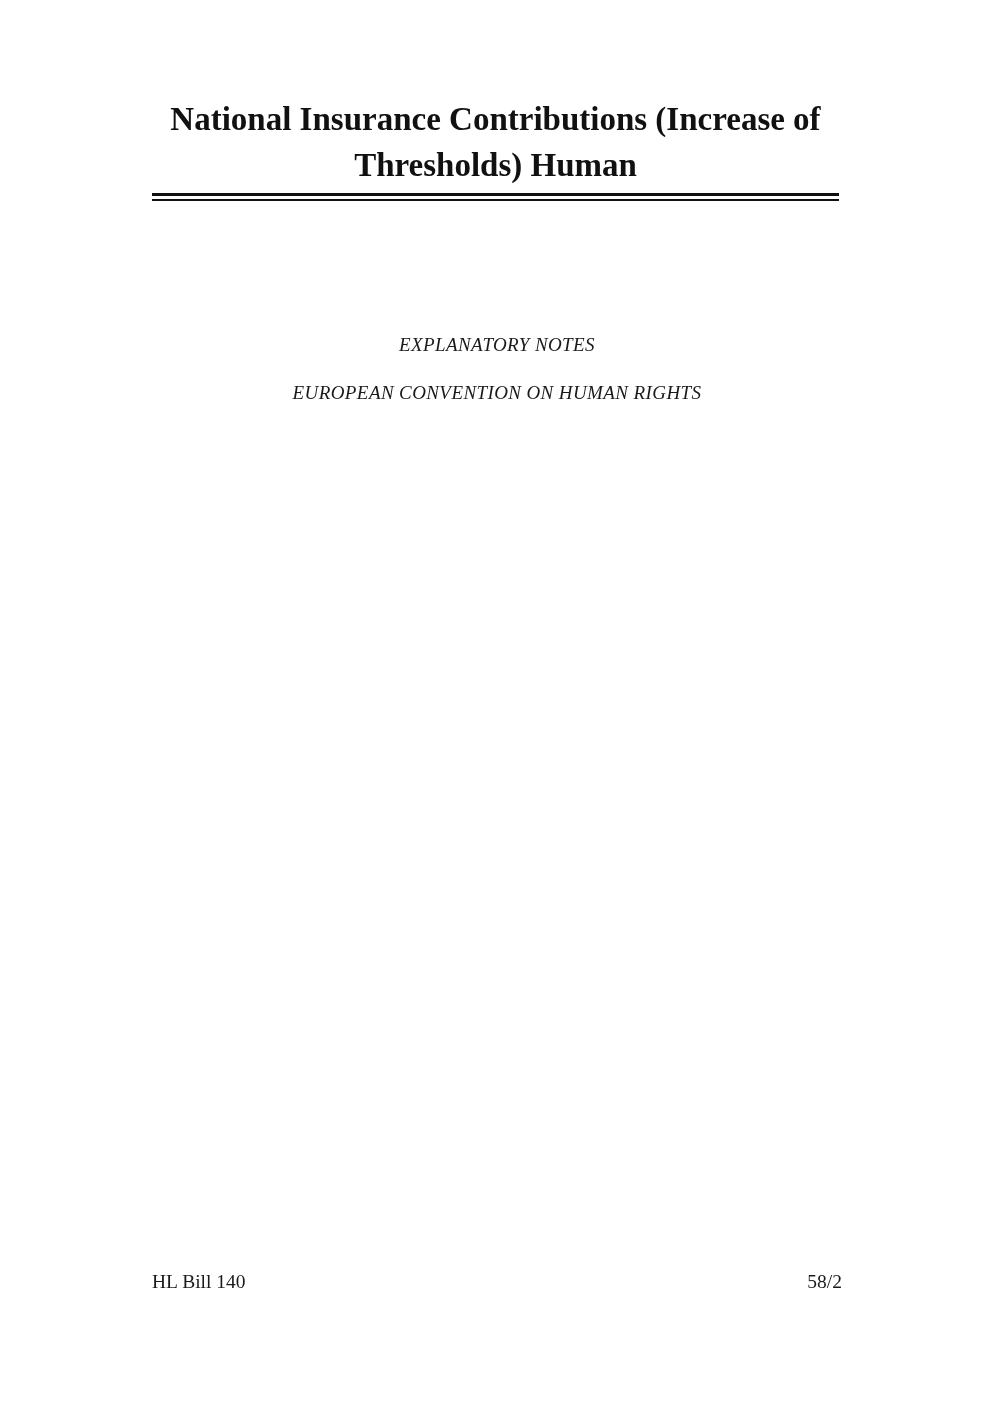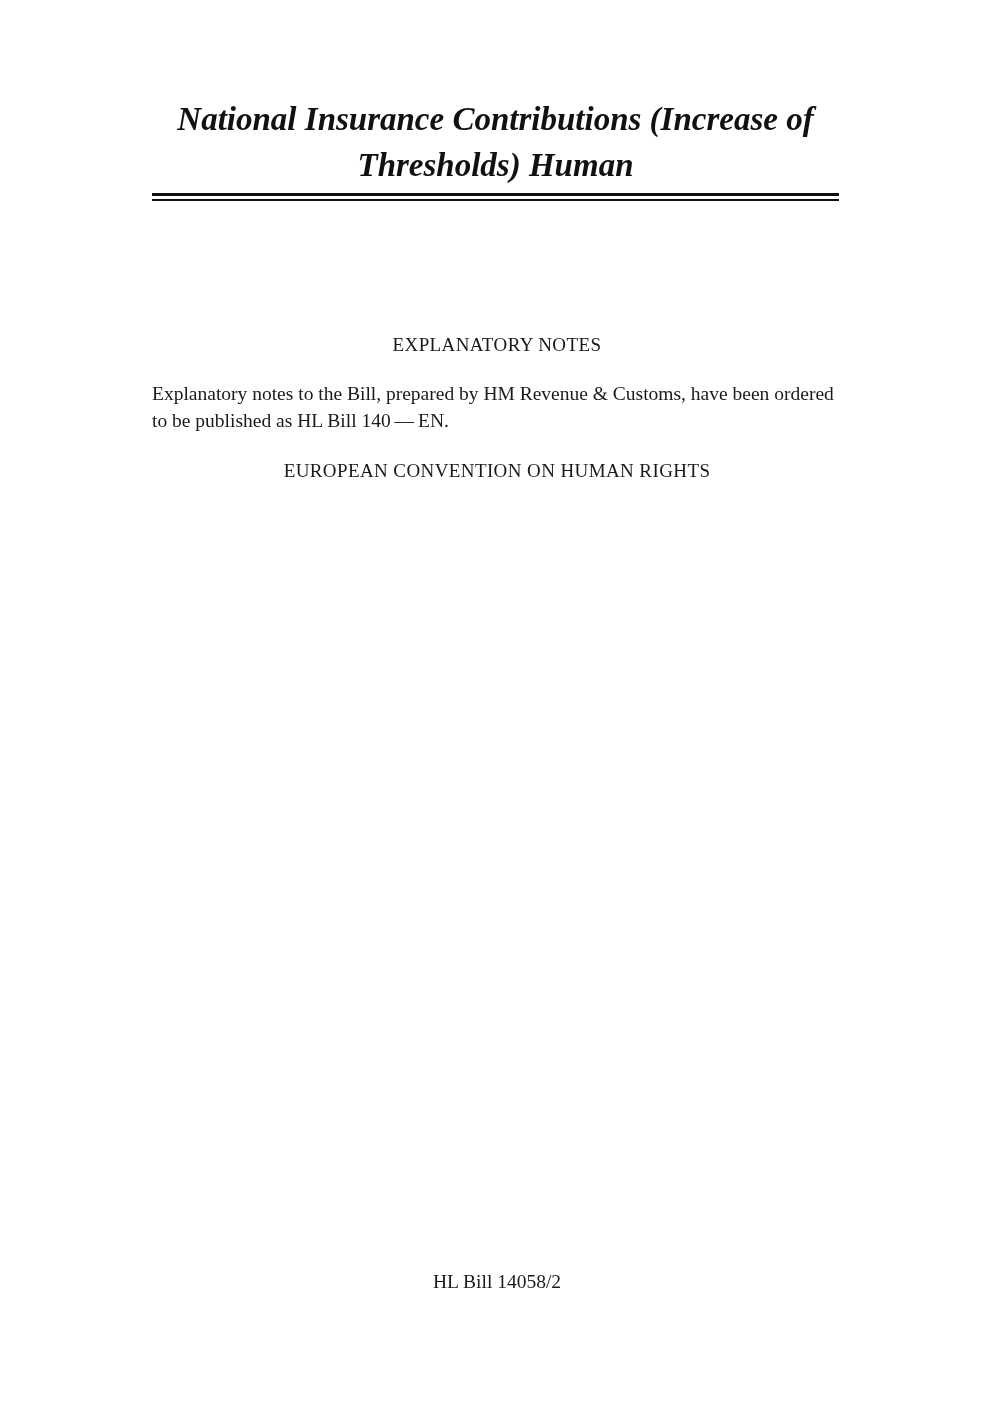--- a/index.html
+++ b/index.html
@@ -19,21 +19,20 @@
   .title-block {
     padding-top: 96px;
   }
   .bill-title {
     margin: 0;
     text-align: center;
     font-size: 33px;
     line-height: 46px;
     font-weight: bold;
     color: #111111;
-    font-style: italic;
   }
   .title-line {
     display: block;
     white-space: nowrap;
   }
   .double-rule {
     margin: 5px 152px 0 152px;
     height: 3px;              
     border-top: 3px solid #111111;
     border-bottom: 2px solid #111111;
@@ -41,40 +40,41 @@
   .content {
     margin: 0 149px 0 152px;
   }
   .section-heading {
     margin: 0;
     text-align: center;
     font-weight: normal;
     font-size: 19px;
     letter-spacing: 0.4px;
     color: #1a1a1a;
+    font-style: italic;
   }
   .heading-explanatory { margin-top: 133px; }
   .heading-echr        { margin-top: 26px;  }
   .para {
     margin: 0;
     font-size: 19.5px;
     line-height: 27px;
     text-align: left;
     color: #1a1a1a;
   }
   .para-notes    { margin-top: 24px; }
   .para-baroness { margin-top: 25px; }
   .para-view     { margin-top: 17px; }
   .page-footer {
     position: absolute;
     left: 152px;
     right: 149px;
     top: 1271px;
     display: flex;
-    justify-content: center;
+    justify-content: space-between;
     font-size: 19.5px;
     color: #1a1a1a;
   }
 </style>
 </head>
 <body>
 
 <div class="page">
 
   <header class="title-block">
@@ -82,21 +82,20 @@
       <span class="title-line">National Insurance Contributions (Increase of</span>
       <span class="title-line">Thresholds) Human</span>
     </h1>
     <div class="double-rule"></div>
   </header>
 
   <main class="content">
 
     <section>
       <h2 class="section-heading heading-explanatory">EXPLANATORY NOTES</h2>
-      <p class="para para-notes">Explanatory notes to the Bill, prepared by HM Revenue &amp; Customs, have been ordered to be published as HL Bill 140 — EN.</p>
     </section>
 
     <section>
       <h2 class="section-heading heading-echr">EUROPEAN CONVENTION ON HUMAN RIGHTS</h2>
     </section>
 
   </main>
 
   <footer class="page-footer">
     <span>HL Bill 140</span>

